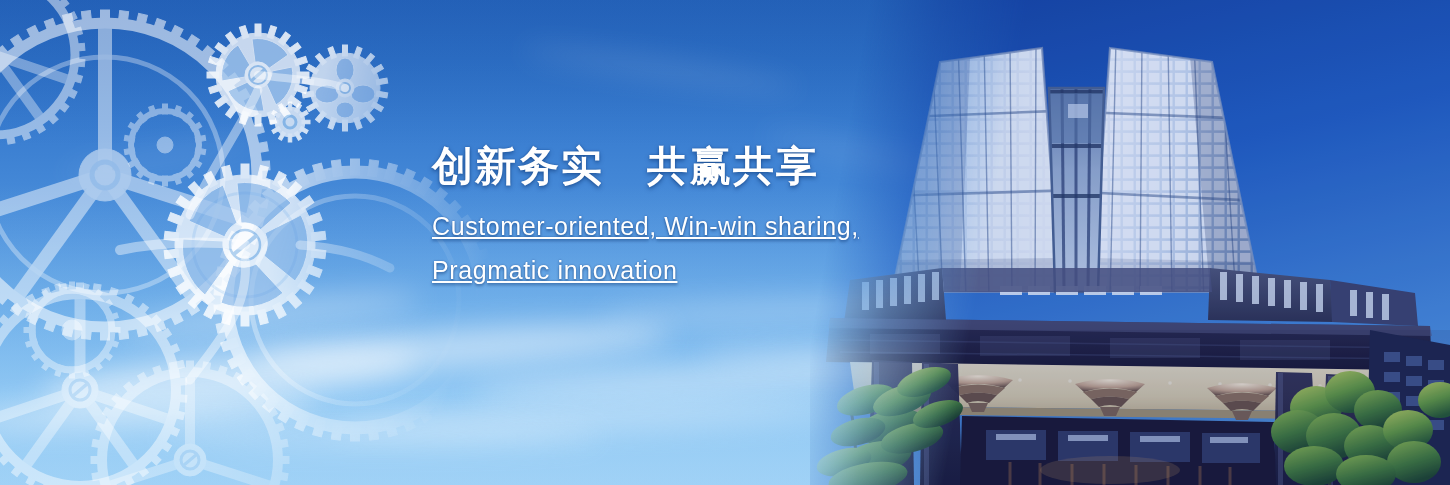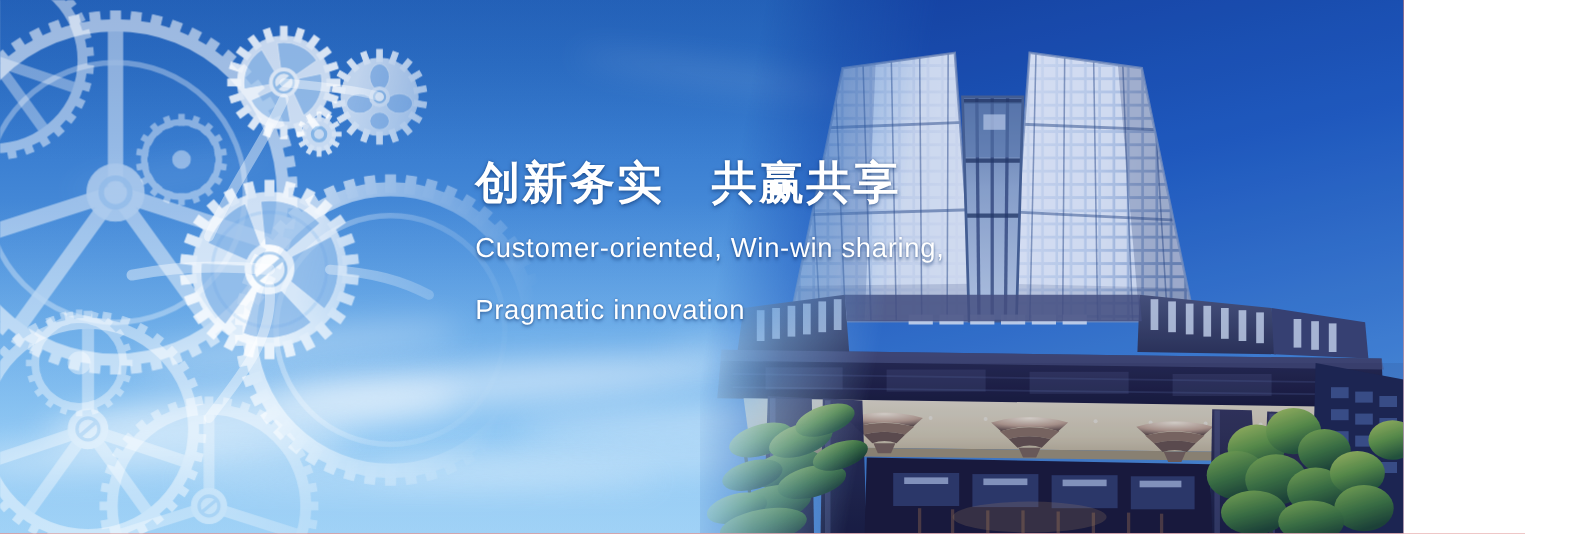--- a/index.html
+++ b/index.html
@@ -1,21 +1,21 @@
 <!DOCTYPE html>
 <html><head>
 <meta charset="utf-8">
 <style>
   html,body{margin:0;padding:0;background:#fff;}
   #banner{
     position:relative;
-    width:1276px;height:485px;
+    width:1450px;height:485px;
     overflow:hidden;
     font-family:"Liberation Sans","DejaVu Sans",sans-serif;
-    background:#b91c1c;
+    background:#3b82f6;
   }
 
   
   .sky-base{
     position:absolute;inset:0;
     background:
       linear-gradient(to bottom,
         #2a6cc6 0%,
         #2f73ca 12%,
         #3c80d2 30%,
@@ -74,20 +74,21 @@
   }
   .subline{
     margin-top:13px;
     color:#ffffff;
     font-size:25px;
     line-height:40px;
     font-weight:500;
     letter-spacing:.6px;
     text-shadow:0 2px 3px rgba(10,50,110,.50), 0 0 2px rgba(10,50,110,.40);
     white-space:nowrap;
+    text-decoration:underline;
   }
 </style>
 </head>
 <body>
 
 <div id="banner">
 
   <div class="sky-base"></div>
   <div class="sky-topdark"></div>
   <div class="sky-horizon"></div>
@@ -947,16 +948,16 @@
       </g>
 
       <rect x="0" y="0" width="640" height="485" fill="#2244aa" opacity="0.12"></rect>
       <rect x="0" y="330" width="640" height="155" fill="#1a1a4a" opacity="0.10"></rect>
     </svg>
   </div>
 
   <div class="text-block">
     <div class="headline">创新务实　共赢共享</div>
     <div class="subline">Customer-oriented, Win-win sharing,</div>
-    <div class="subline" style="margin-top:16px">Pragmatic innovation</div>
+    <div class="subline" style="margin-top:4px">Pragmatic innovation</div>
   </div>
 
 </div>
 
 </body></html>

